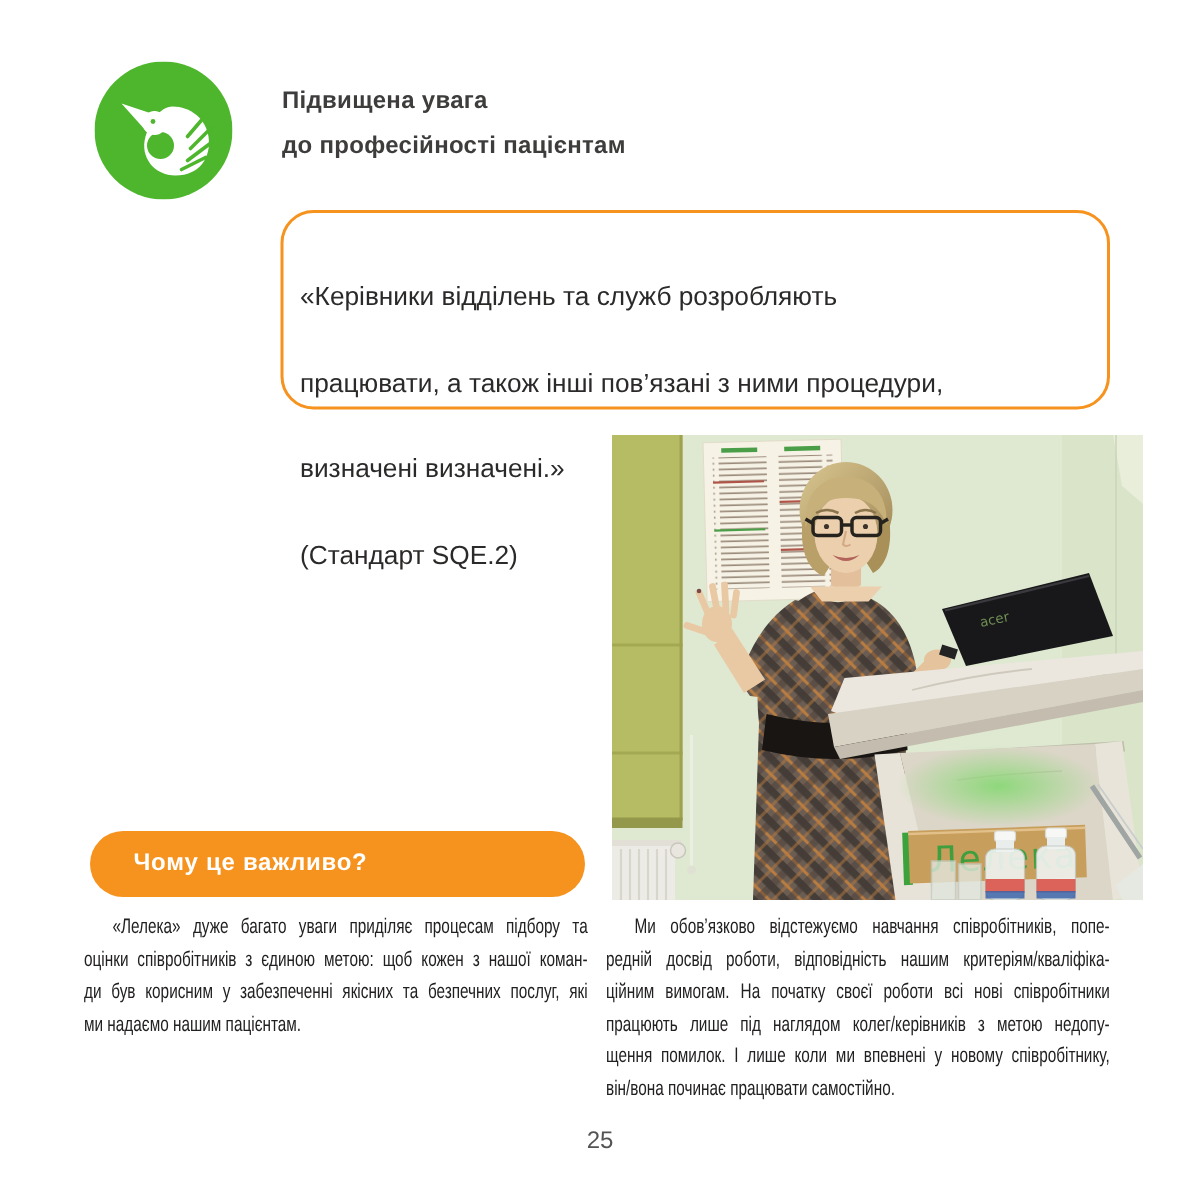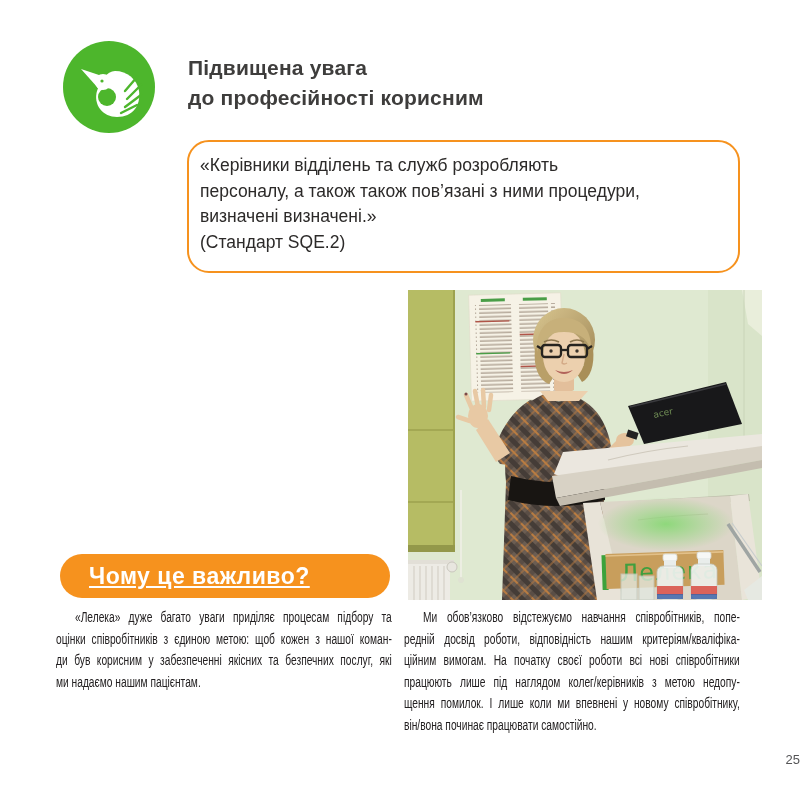--- a/index.html
+++ b/index.html
@@ -1,44 +1,44 @@
 <!DOCTYPE html>
 <html><head>
 <meta charset="utf-8">
 <style>
   html,body{margin:0;padding:0;background:#ffffff;}
   .page{position:relative;width:800px;height:800px;background:#ffffff;overflow:hidden;
         font-family:"Liberation Sans",sans-serif;}
   
   .logo{position:absolute;left:63px;top:41px;width:92px;height:92px;}
-  .title{position:absolute;left:188px;top:53px;font-size:21px;line-height:30px;
+  .title{position:absolute;left:188px;top:53px;font-size:16px;line-height:30px;
          font-weight:600;color:#3e3d3c;letter-spacing:0.2px;}
   
   .quote{position:absolute;left:187px;top:140px;width:553px;height:133px;box-sizing:border-box;
          border:2px solid #f6921e;border-radius:22px;padding:11px 14px 0 11px;
          font-size:17.5px;line-height:25.5px;color:#2c2a29;}
-  .quote .qln{white-space:nowrap;}
+  .quote .qln{white-space:nowrap;margin-top:32px;}
   
   .photo{position:absolute;left:408px;top:290px;width:354px;height:310px;}
   
   .pill{position:absolute;left:60px;top:554px;width:330px;height:44px;box-sizing:border-box;
-        background:#f6921e;border-radius:22px;color:#ffffff;font-size:23px;font-weight:600;
-        line-height:44px;padding-left:29px;letter-spacing:0.5px;text-decoration:underline;}
+        background:#f6921e;border-radius:22px;color:#ffffff;font-size:16px;font-weight:600;
+        line-height:44px;padding-left:29px;letter-spacing:0.5px;}
   
   .col{position:absolute;top:607px;color:#232021;}
   .col .inner{width:460px;transform:scaleX(0.73);transform-origin:0 0;
               font-size:14px;line-height:21.6px;}
   .col-left{left:56px;}
   .col-right{left:404px;}
   .ln{text-align:justify;text-align-last:justify;}
   .ln-last{text-align:left;text-align-last:auto;}
   .ind{text-indent:26px;}
   
-  .pagenum{position:absolute;left:0;right:0;top:752px;text-align:right;
-           font-size:13px;color:#545456;}
+  .pagenum{position:absolute;left:0;right:0;top:752px;text-align:center;
+           font-size:16px;color:#545456;}
 </style>
 </head>
 <body>
 
 <div class="page">
 
   <div class="logo">
     <svg width="92" height="92" viewBox="0 0 92 92">
       <circle cx="46" cy="46" r="46" fill="#4db62c"></circle>
       <path d="M34,50 C30,64 40,76 54,76 C70,76 78,64 76,50 C74,38 64,30 52,30 C44,30 37,40 34,50 Z" fill="#ffffff"></path>
@@ -50,26 +50,26 @@
         <line x1="58" y1="72" x2="74" y2="64"></line>
         <line x1="62" y1="66" x2="78" y2="54"></line>
         <line x1="64" y1="58" x2="78" y2="44"></line>
         <line x1="62" y1="50" x2="74" y2="36"></line>
       </g>
     </svg>
   </div>
 
   <div class="title">
     <div>Підвищена увага</div>
-    <div>до професійності корисним</div>
+    <div>до професійності пацієнтам</div>
   </div>
 
   <div class="quote">
     <div class="qln">«Керівники відділень та служб розробляють</div>
-    <div class="qln">персоналу, а також також пов’язані з ними процедури,</div>
+    <div class="qln">працювати, а також інші пов’язані з ними процедури,</div>
     <div class="qln">визначені визначені.»</div>
     <div class="qln">(Стандарт SQE.2)</div>
   </div>
 
   <div class="photo">
     <svg width="354" height="310" viewBox="0 0 354 310">
       <defs>
         <pattern id="plaid" width="15" height="15" patternUnits="userSpaceOnUse" patternTransform="rotate(45)">
           <rect width="15" height="15" fill="#6b5d52"></rect>
           <rect width="15" height="5" fill="#453d37"></rect>

